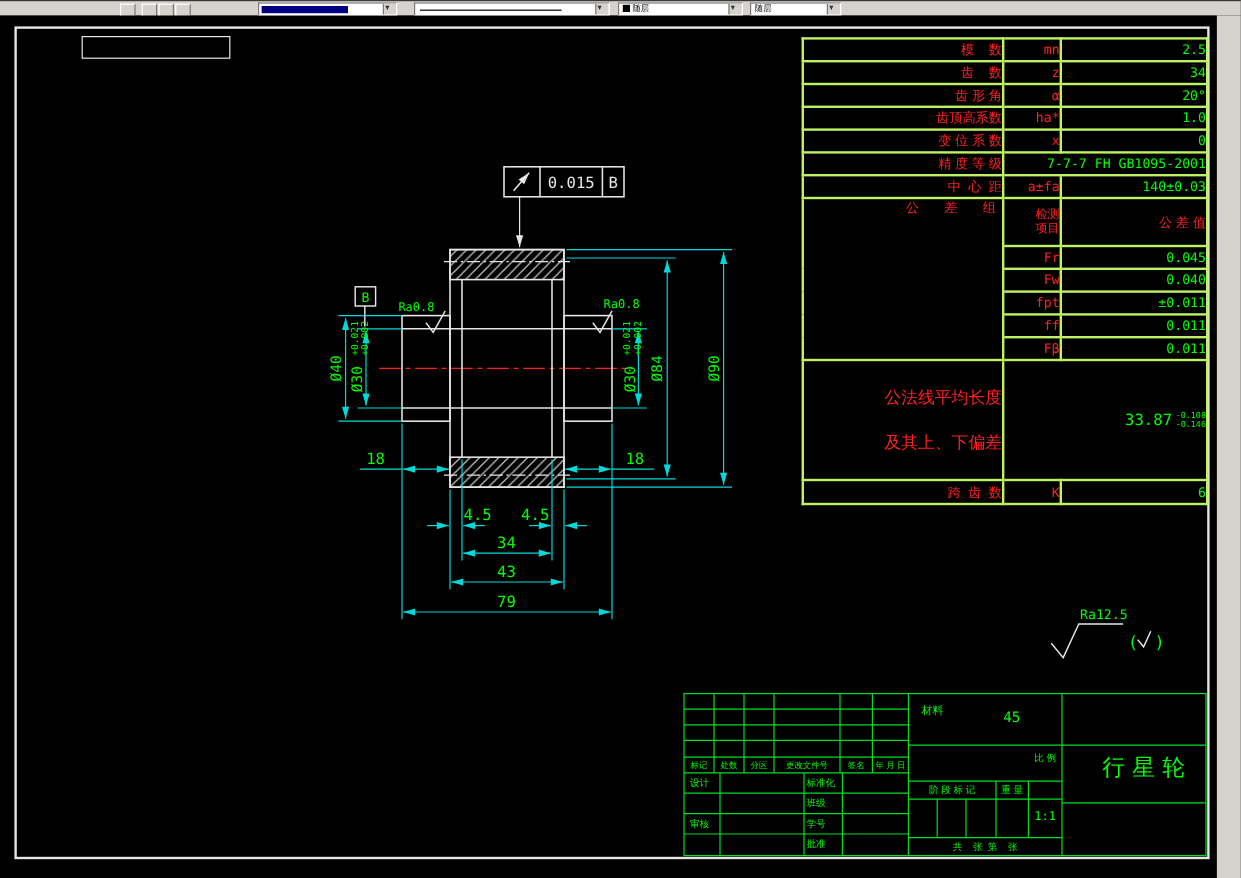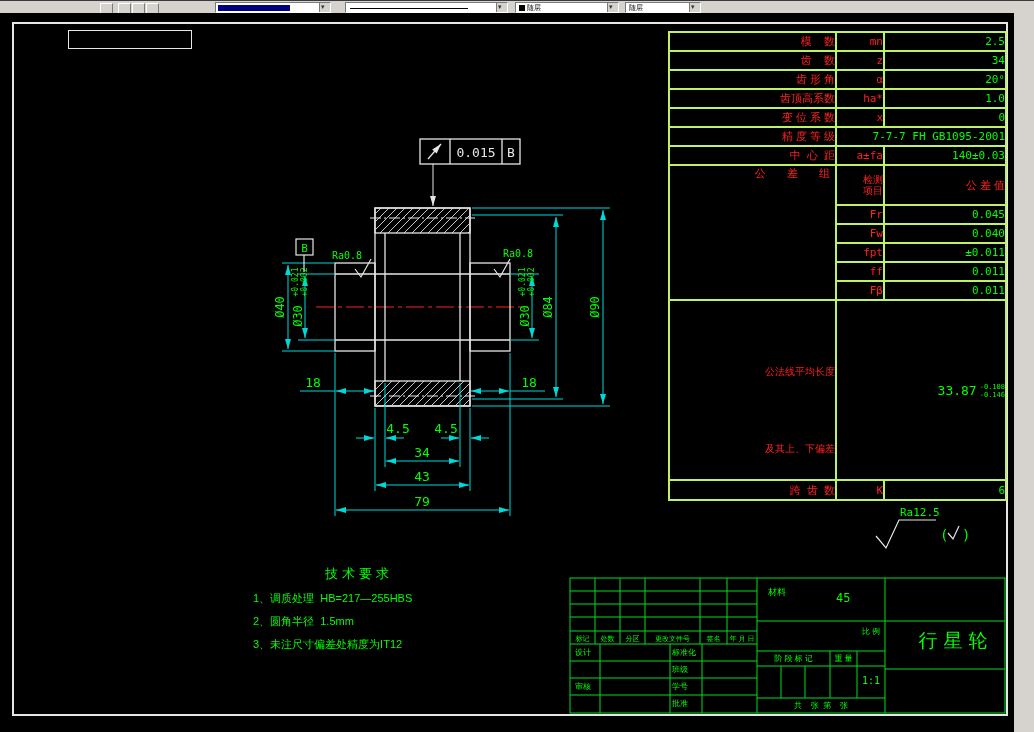--- a/index.html
+++ b/index.html
@@ -25,21 +25,21 @@
 
   
   table.ptable{position:absolute;left:668px;top:18px;border-collapse:collapse;table-layout:fixed;width:337px;}
   table.ptable td{border:2px solid #bef264;text-align:right;padding:0;white-space:pre;overflow:hidden;}
   .r19{height:19px}.r20{height:20px}.r40{height:40px}
   td.lbl{color:#ff2020;font-size:11px;}
   td.sym{color:#ff2020;font-family:"DejaVu Sans Mono",monospace;font-size:11px;}
   td.val,td .valtxt{color:#00ff00;font-family:"DejaVu Sans Mono",monospace;font-size:11px;}
   td.grp{vertical-align:top;padding-top:9px;letter-spacing:5px;}
   .w2{display:inline-block;width:24px;line-height:11px;font-size:10px;white-space:normal;}
-  td.small div{font-size:10px;line-height:13px;margin-top:40px;}
+  td.small div{font-size:14px;line-height:13px;}
   .bigv{font-size:13px;color:#00ff00;font-family:"DejaVu Sans Mono",monospace;margin-left:22px;}
   .tstack{display:inline-flex;flex-direction:column;font-size:7px;line-height:8px;margin-left:3px;vertical-align:middle;color:#00ff00;font-family:"DejaVu Sans Mono",monospace;}
 
   
   .techreq{position:absolute;left:253px;top:552px;color:#00ff00;}
   .tr-title{margin-left:72px;font-size:13px;letter-spacing:4px;margin-bottom:8px;}
   .tr-item{font-size:11px;margin-top:8px;white-space:pre;}
 
   
   .tbt{position:absolute;color:#00ff00;line-height:1.2;}
@@ -302,26 +302,20 @@
         </td>
       </tr>
       <tr class="r20">
         <td class="lbl">跨  齿  数</td>
         <td class="sym">K</td>
         <td class="val">6</td>
       </tr>
     </tbody>
       </table>
 
-    <div class="techreq">
-      <div class="tr-title">技术要求</div>
-      <div class="tr-item">1、调质处理  HB=217—255HBS</div>
-      <div class="tr-item">2、圆角半径  1.5mm</div>
-      <div class="tr-item">3、未注尺寸偏差处精度为IT12</div>
-    </div>
 
     <div>
       <div class="revhdr">
         <span style="width:25px">标记</span>
         <span style="width:25px">处数</span>
         <span style="width:25px">分区</span>
         <span style="width:55px">更改文件号</span>
         <span style="width:27px">签名</span>
         <span style="width:30px">年 月 日</span>
       </div>

